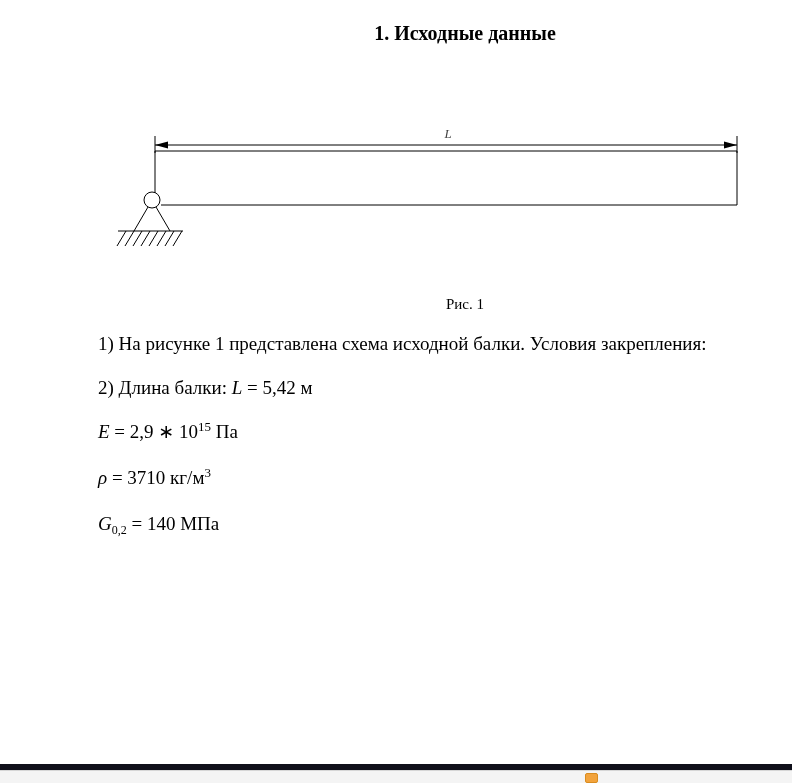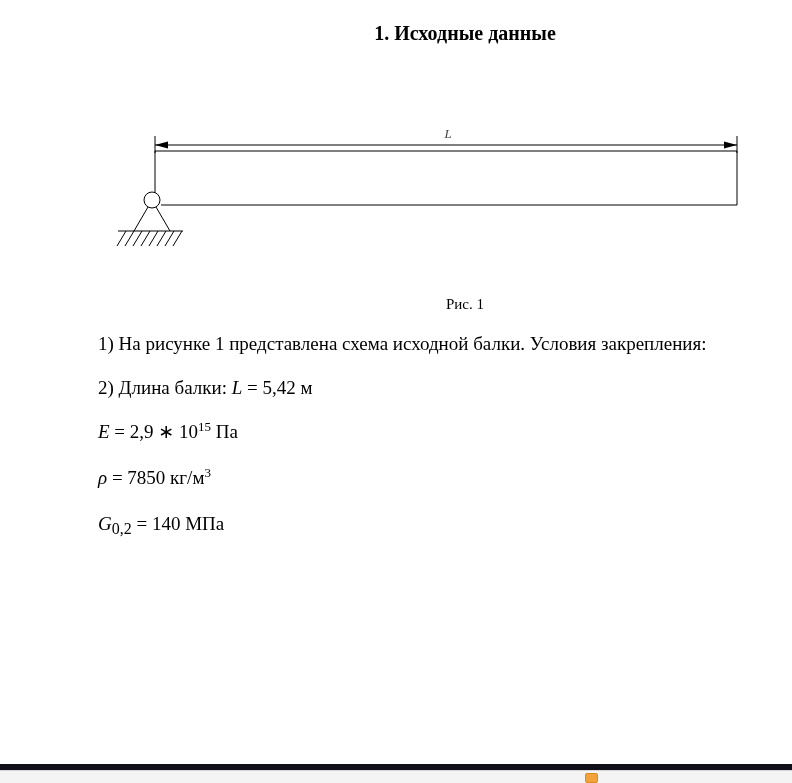--- a/index.html
+++ b/index.html
@@ -9,21 +9,21 @@
   .doc-title{position:absolute;top:22px;left:90px;right:0;text-align:center;
              font-weight:bold;font-size:20px;}
   
   .figure-svg{position:absolute;top:0;left:0;}
   .fig-caption{position:absolute;top:296px;left:90px;right:0;text-align:center;font-size:15px;}
   
   .body-text{position:absolute;top:332px;left:90px;width:680px;}
   .body-text p{margin:0 0 20px 8px;font-size:19px;line-height:24px;white-space:nowrap;}
   .var{font-style:italic;}
   .sup{font-size:13px;position:relative;top:-7px;}
-  .sub{font-size:16px;position:relative;top:4px;}
+  .sub{font-size:12px;position:relative;top:4px;}
   
   .v-scrollbar{position:absolute;right:0;top:62px;width:9px;height:702px;
                background:#f1f1f1;border-left:1px solid #e3e3e3;}
   
   .bottom-dark{position:absolute;left:0;right:0;top:764px;height:7px;background:#10101a;}
   .statusbar{position:absolute;left:0;right:0;bottom:0;height:12px;background:#f4f4f4;
              border-top:1px solid #d6d6d6;}
   .sb-orange{position:absolute;left:585px;top:2px;width:11px;height:8px;
              background:#f2a33c;border-radius:2px;border:1px solid #d98c1f;}
   .sb-circle{position:absolute;top:1px;width:10px;height:10px;border-radius:50%;
@@ -89,21 +89,21 @@
     </p>
 
 
 
 
     <p>
       <span class="var">E</span><span> = 2,9 ∗ 10</span><span class="sup">15</span><span> Па</span>
     </p>
 
     <p>
-      <span class="var">ρ</span><span> = 7850 кг/м</span><span class="sup">3</span>
+      <span class="var">ρ</span><span> = 3710 кг/м</span><span class="sup">3</span>
     </p>
 
     <p>
       <span class="var">G</span><span class="sub">0,2</span><span> = 140 МПа</span>
     </p>
 
 
   </div>
 
   <div class="v-scrollbar"></div>

